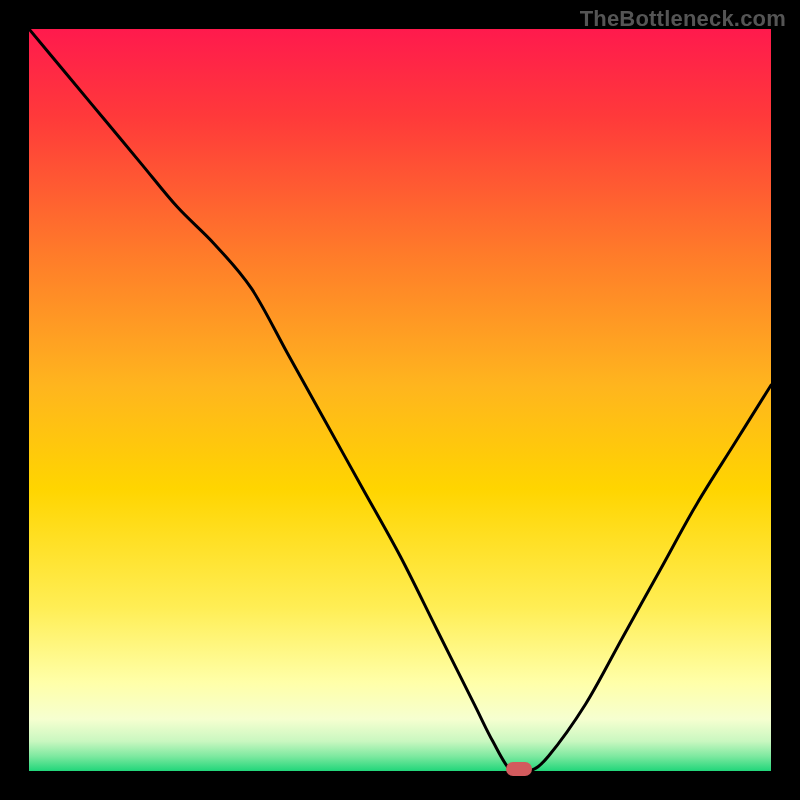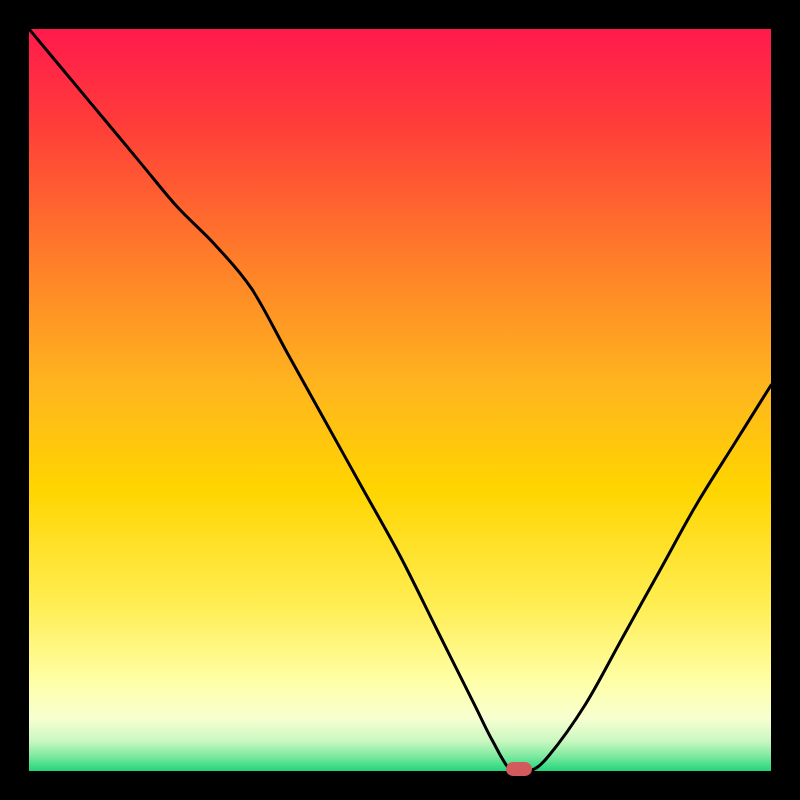--- a/index.html
+++ b/index.html
@@ -51,20 +51,21 @@
     background: #d25a5d;
     transform: translate(-50%, -50%);
     z-index: 3;
   }
 </style>
 </head>
 <body>
 
 <div class="frame">
 
+  <div class="watermark">TheBottleneck.com</div>
 
   <div class="plot-area">
     <svg viewBox="0 0 742 742" preserveAspectRatio="none">
       <defs>
         <linearGradient id="bg-grad" x1="0" y1="0" x2="0" y2="1">
           <stop offset="0%" stop-color="#ff1a4d"></stop>
           <stop offset="12%" stop-color="#ff3a3a"></stop>
           <stop offset="30%" stop-color="#ff7a2a"></stop>
           <stop offset="48%" stop-color="#ffb51e"></stop>
           <stop offset="62%" stop-color="#ffd500"></stop>

